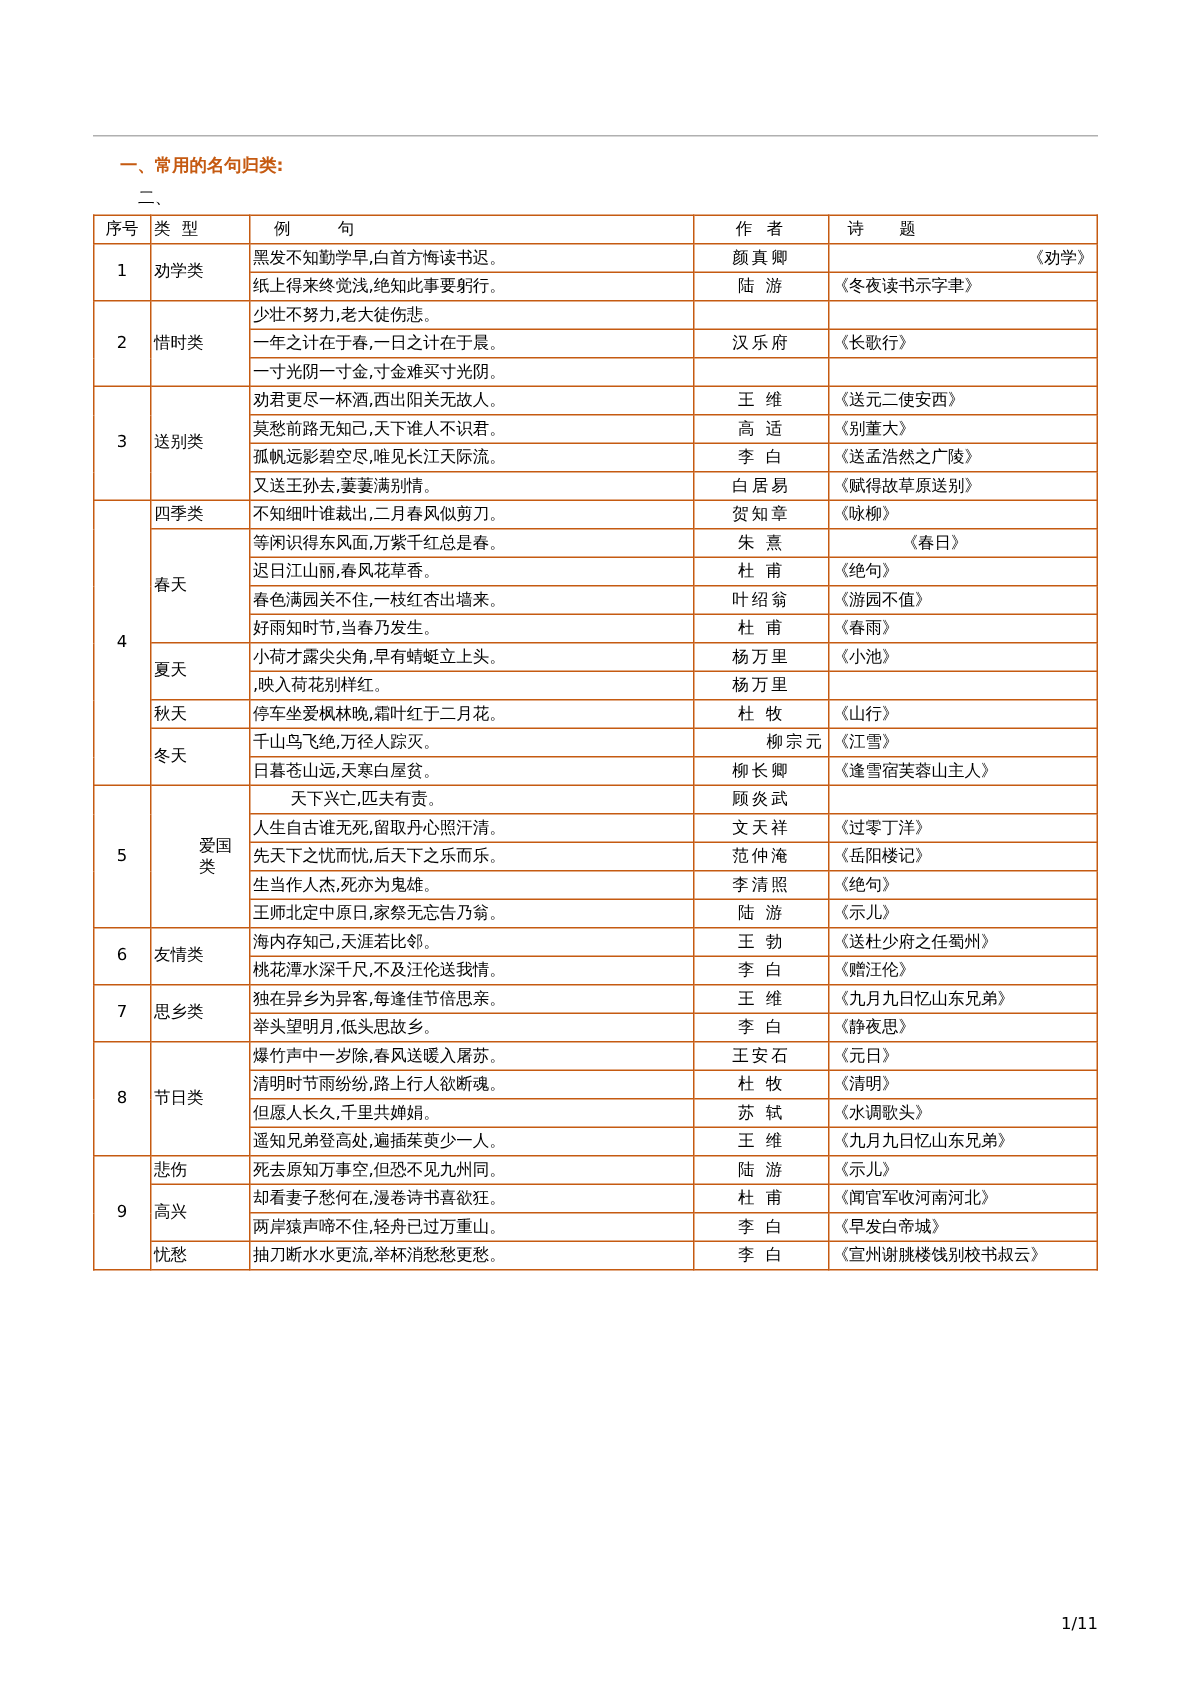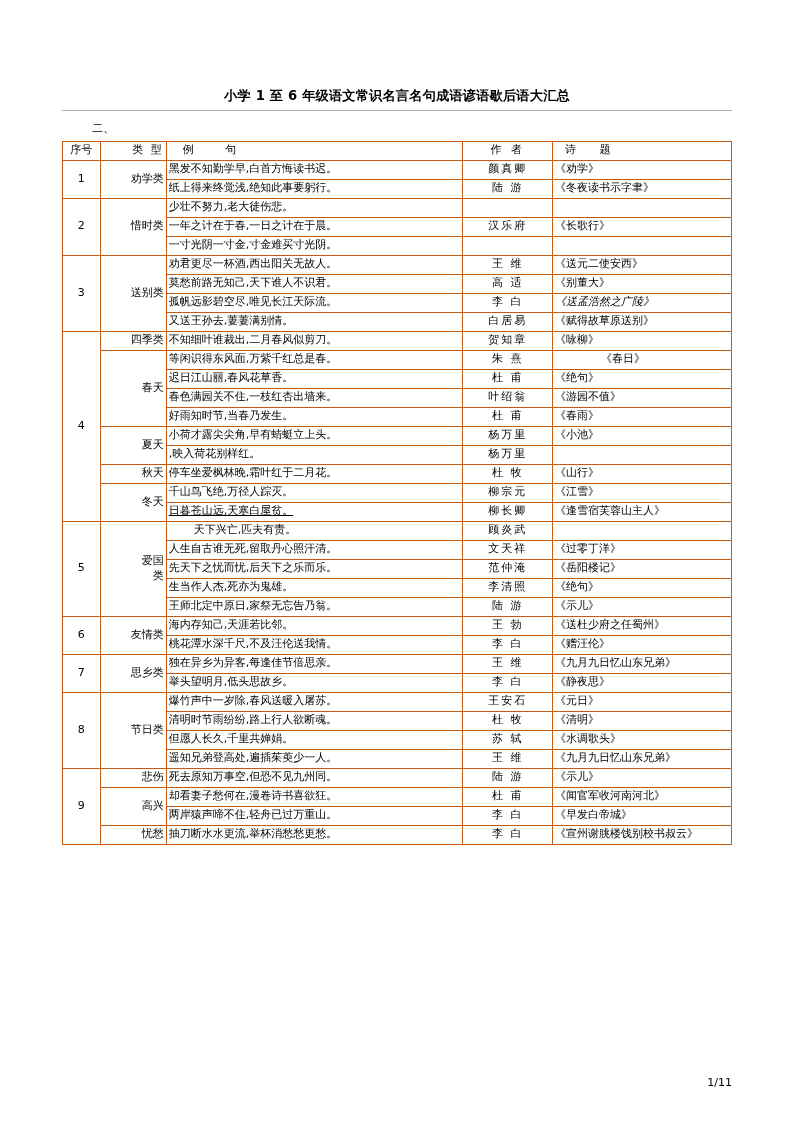--- a/index.html
+++ b/index.html
@@ -50,21 +50,21 @@
   table.main td, table.main th {
     border: 1px solid #C55A11;
     font-size: 11px;
     line-height: 1.35;
     padding: 1px 2px;
     height: 19px;
     vertical-align: middle;
     font-weight: normal;
   }
   .c-no     { width: 32px;  text-align: center; }
-  .c-type   { width: 56px;  text-align: right; }
+  .c-type   { width: 56px;  text-align: left; }
   .c-sent   { width: 252px; text-align: left; padding-left: 4px; }
   .c-author { width: 76px;  text-align: center; letter-spacing: 3px; }
   .c-poem   { width: 152px; text-align: left; padding-left: 3px; }
 
   thead td { text-align: center; }
   .hdr-sent { letter-spacing: 14px; text-indent: 14px; }
   .hdr-poem { letter-spacing: 10px; text-indent: 10px; }
   .hdr-type { letter-spacing: 2px; }
 
   .author-cell { letter-spacing: 2px; }
@@ -73,42 +73,42 @@
     right: 62px;
     bottom: 34px;
     font-size: 11px;
   }
 </style>
 </head>
 <body>
 
 <div class="page">
 
-  <div class="doc-title">小学 1 至 6 年级语文常识名言名句成语谚语歇后语大汇总</div>
   <div class="title-rule"></div>
 
+  <div class="section-head" style="color: rgb(197, 90, 17);">一、常用的名句归类:</div>
   <div class="sub-head">二、</div>
 
   <table class="main">
     <thead>
       <tr>
         <td class="c-no" style="border-color: rgb(197, 90, 17);">序号</td>
         <td class="c-type hdr-type" style="border-color: rgb(197, 90, 17);">类  型</td>
         <td class="c-sent hdr-sent" style="border-color: rgb(197, 90, 17);">例    句</td>
         <td class="c-author" style="border-color: rgb(197, 90, 17);">作  者</td>
         <td class="c-poem hdr-poem" style="border-color: rgb(197, 90, 17);">诗   题</td>
       </tr>
     </thead>
     <tbody id="table-body">
         <tr>
           <td class="c-no" rowspan="2" style="border-color: rgb(197, 90, 17);">1</td>
           <td class="c-type" rowspan="2" style="border-color: rgb(197, 90, 17);">劝学类</td>
           <td class="c-sent" style="border-color: rgb(197, 90, 17);">黑发不知勤学早,白首方悔读书迟。</td>
           <td class="c-author author-cell" style="border-color: rgb(197, 90, 17);">颜真卿</td>
-          <td class="c-poem" style="border-color: rgb(197, 90, 17);">《劝学》</td>
+          <td class="c-poem" style="border-color: rgb(197, 90, 17); text-align: right;">《劝学》</td>
         </tr>
         <tr>
           <td class="c-sent" style="border-color: rgb(197, 90, 17);">纸上得来终觉浅,绝知此事要躬行。</td>
           <td class="c-author author-cell" style="border-color: rgb(197, 90, 17);">陆  游</td>
           <td class="c-poem" style="border-color: rgb(197, 90, 17);">《冬夜读书示字聿》</td>
         </tr>
         <tr>
           <td class="c-no" rowspan="3" style="border-color: rgb(197, 90, 17);">2</td>
           <td class="c-type" rowspan="3" style="border-color: rgb(197, 90, 17);">惜时类</td>
           <td class="c-sent" style="border-color: rgb(197, 90, 17);">少壮不努力,老大徒伤悲。</td>
@@ -133,21 +133,21 @@
           <td class="c-poem" style="border-color: rgb(197, 90, 17);">《送元二使安西》</td>
         </tr>
         <tr>
           <td class="c-sent" style="border-color: rgb(197, 90, 17);">莫愁前路无知己,天下谁人不识君。</td>
           <td class="c-author author-cell" style="border-color: rgb(197, 90, 17);">高  适</td>
           <td class="c-poem" style="border-color: rgb(197, 90, 17);">《别董大》</td>
         </tr>
         <tr>
           <td class="c-sent" style="border-color: rgb(197, 90, 17);">孤帆远影碧空尽,唯见长江天际流。</td>
           <td class="c-author author-cell" style="border-color: rgb(197, 90, 17);">李  白</td>
-          <td class="c-poem" style="border-color: rgb(197, 90, 17); font-style: italic;">《送孟浩然之广陵》</td>
+          <td class="c-poem" style="border-color: rgb(197, 90, 17);">《送孟浩然之广陵》</td>
         </tr>
         <tr>
           <td class="c-sent" style="border-color: rgb(197, 90, 17);">又送王孙去,萋萋满别情。</td>
           <td class="c-author author-cell" style="border-color: rgb(197, 90, 17);">白居易</td>
           <td class="c-poem" style="border-color: rgb(197, 90, 17);">《赋得故草原送别》</td>
         </tr>
         <tr>
           <td class="c-no" rowspan="10" style="border-color: rgb(197, 90, 17);">4</td>
           <td class="c-type" rowspan="1" style="border-color: rgb(197, 90, 17);">四季类</td>
           <td class="c-sent" style="border-color: rgb(197, 90, 17);">不知细叶谁裁出,二月春风似剪刀。</td>
@@ -188,25 +188,25 @@
         </tr>
         <tr>
           <td class="c-type" rowspan="1" style="border-color: rgb(197, 90, 17);">秋天</td>
           <td class="c-sent" style="border-color: rgb(197, 90, 17);">停车坐爱枫林晚,霜叶红于二月花。</td>
           <td class="c-author author-cell" style="border-color: rgb(197, 90, 17);">杜  牧</td>
           <td class="c-poem" style="border-color: rgb(197, 90, 17);">《山行》</td>
         </tr>
         <tr>
           <td class="c-type" rowspan="2" style="border-color: rgb(197, 90, 17);">冬天</td>
           <td class="c-sent" style="border-color: rgb(197, 90, 17);">千山鸟飞绝,万径人踪灭。</td>
-          <td class="c-author author-cell" style="border-color: rgb(197, 90, 17);">柳宗元</td>
+          <td class="c-author author-cell" style="border-color: rgb(197, 90, 17); text-align: right;">柳宗元</td>
           <td class="c-poem" style="border-color: rgb(197, 90, 17);">《江雪》</td>
         </tr>
         <tr>
-          <td class="c-sent" style="border-color: rgb(197, 90, 17); text-decoration: underline;">日暮苍山远,天寒白屋贫。</td>
+          <td class="c-sent" style="border-color: rgb(197, 90, 17);">日暮苍山远,天寒白屋贫。</td>
           <td class="c-author author-cell" style="border-color: rgb(197, 90, 17);">柳长卿</td>
           <td class="c-poem" style="border-color: rgb(197, 90, 17);">《逢雪宿芙蓉山主人》</td>
         </tr>
         <tr>
           <td class="c-no" rowspan="5" style="border-color: rgb(197, 90, 17);">5</td>
           <td class="c-type" rowspan="5" style="border-color: rgb(197, 90, 17); padding-left: 32px;">爱国类</td>
           <td class="c-sent" style="border-color: rgb(197, 90, 17); padding-left: 27px;">天下兴亡,匹夫有责。</td>
           <td class="c-author author-cell" style="border-color: rgb(197, 90, 17);">顾炎武</td>
           <td class="c-poem" style="border-color: rgb(197, 90, 17);"></td>
         </tr>

